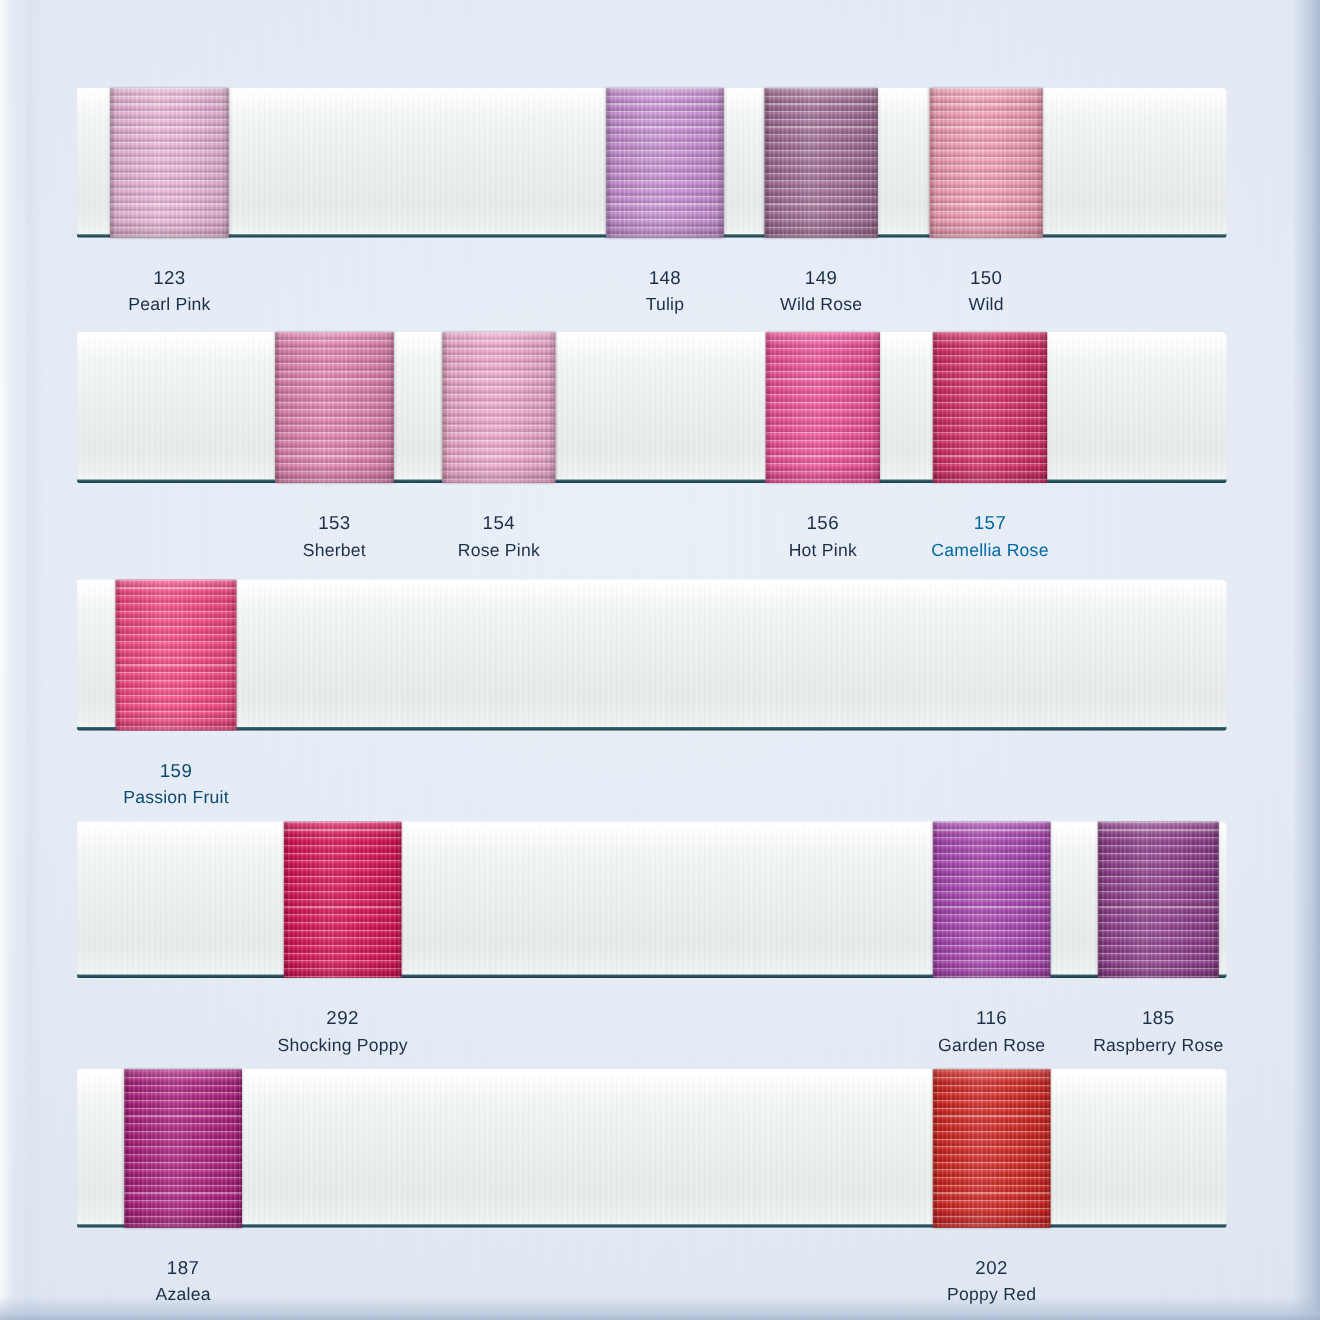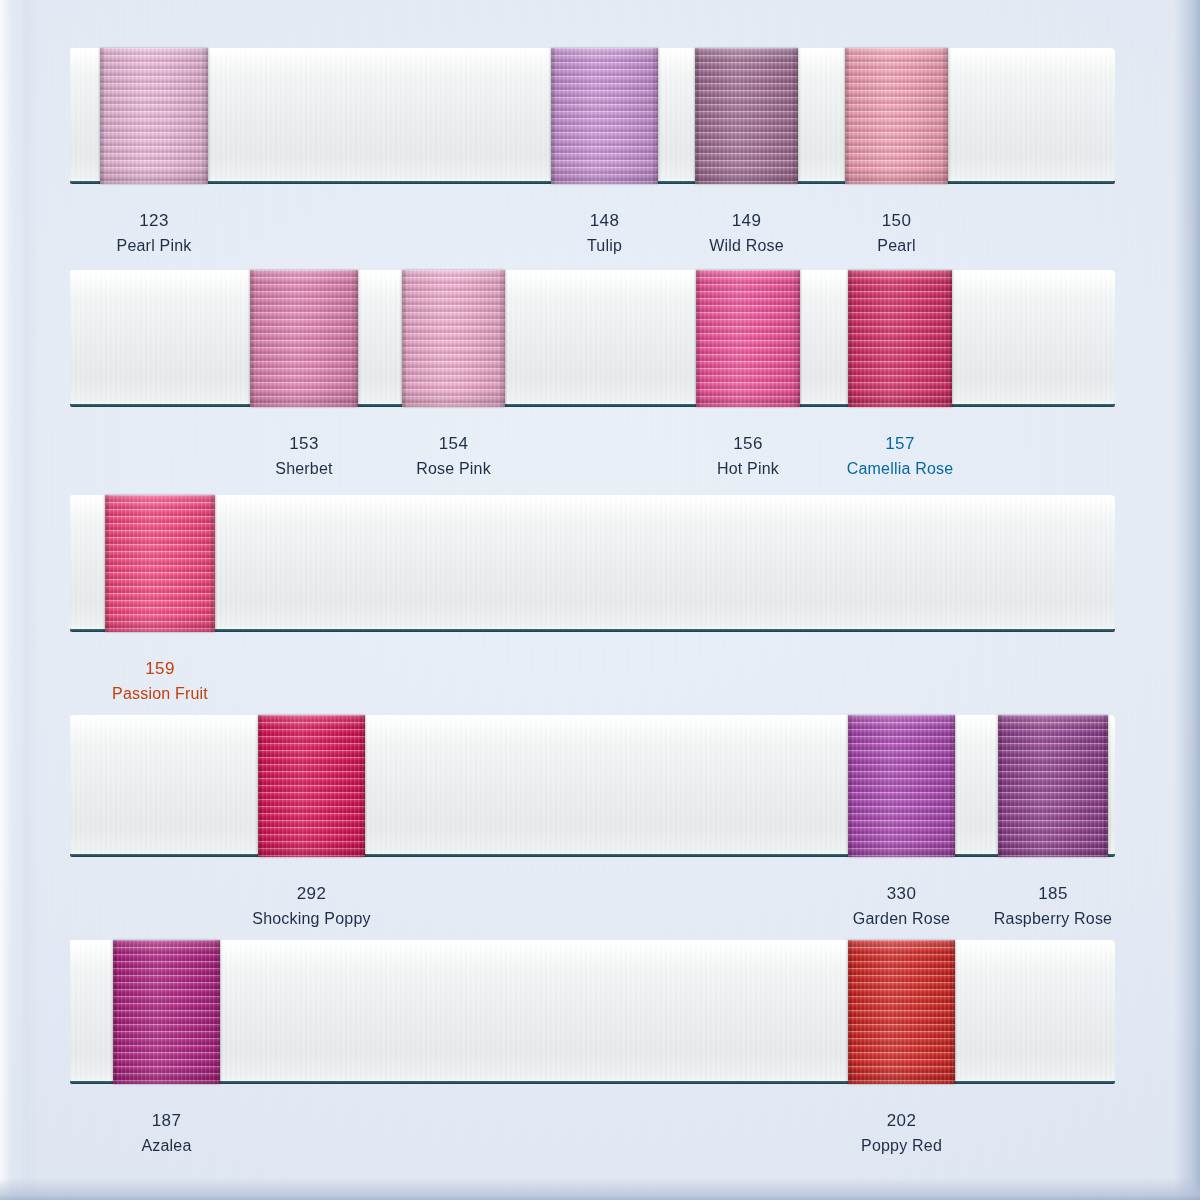--- a/index.html
+++ b/index.html
@@ -58,21 +58,21 @@
     left: 0; right: 0; bottom: 0; height: 22px;
     background: linear-gradient(180deg, rgba(196,208,226,0) 0%, rgba(178,192,214,.7) 75%, rgba(158,174,200,.8) 100%);
   }
   .scan-edge-l {
     position: absolute;
     top: 0; left: 0; bottom: 0; width: 10px;
     background: linear-gradient(90deg, rgba(255,255,255,.5) 0%, rgba(255,255,255,0) 100%);
   }
 
   
-  .row { position: absolute; }
+  .row { position: absolute; margin-top: 32px; }
 
   .band {
     position: absolute;
     left: 0; top: 0;
     border-radius: 3px 5px 5px 3px;
     background:
       linear-gradient(180deg,
         #ffffff 0%,
         #fcfdfd 6%,
         #f2f5f5 22%,
@@ -228,21 +228,21 @@
         <span class="code">149</span>
         <span class="name">Wild Rose</span>
       </div>
       <div class="swatch" title="150 Pink" style="left: 775px; width: 103px; height: 136px; background: rgb(242, 156, 178);">
         <div class="rib"></div>
         <div class="warp"></div>
         <div class="shade"></div>
       </div>
       <div class="label" style="left: 826.5px; top: 164px; color: rgb(29, 47, 72);">
         <span class="code">150</span>
-        <span class="name">Pearl</span>
+        <span class="name">Wild</span>
       </div>
     </div>
     <div class="row" style="left: 70px; top: 270px; width: 1045px; height: 118px;">
       <div class="band" style="width: 1045px; height: 135px;"></div>
       <div class="band-edge" style="left: 0px; top: 134px; width: 1045px; background: linear-gradient(rgb(46, 98, 114) 0%, rgb(23, 65, 79) 55%, rgb(13, 47, 59) 100%);"></div>
       <div class="swatch" title="153 Sherbet" style="left: 180px; width: 108px; height: 137px; background: rgb(224, 127, 174);">
         <div class="rib"></div>
         <div class="warp"></div>
         <div class="shade"></div>
       </div>
@@ -279,21 +279,21 @@
       </div>
     </div>
     <div class="row" style="left: 70px; top: 495px; width: 1045px; height: 135px;">
       <div class="band" style="width: 1045px; height: 135px;"></div>
       <div class="band-edge" style="left: 0px; top: 134px; width: 1045px; background: linear-gradient(rgb(46, 98, 114) 0%, rgb(23, 65, 79) 55%, rgb(13, 47, 59) 100%);"></div>
       <div class="swatch" title="159 Passion Fruit" style="left: 35px; width: 110px; height: 137px; background: rgb(246, 69, 127);">
         <div class="rib"></div>
         <div class="warp"></div>
         <div class="shade"></div>
       </div>
-      <div class="label" style="left: 90px; top: 165px; color: #c2410c;">
+      <div class="label" style="left: 90px; top: 165px; color: #0c4a6e;">
         <span class="code">159</span>
         <span class="name">Passion Fruit</span>
       </div>
     </div>
     <div class="row" style="left: 70px; top: 715px; width: 1045px; height: 140px;">
       <div class="band" style="width: 1045px; height: 140px;"></div>
       <div class="band-edge" style="left: 0px; top: 139px; width: 1045px; background: linear-gradient(rgb(46, 98, 114) 0%, rgb(23, 65, 79) 55%, rgb(13, 47, 59) 100%);"></div>
       <div class="swatch" title="175 Shocking Pink" style="left: 188px; width: 107px; height: 142px; background: rgb(218, 17, 85);">
         <div class="rib"></div>
         <div class="warp"></div>
@@ -302,21 +302,21 @@
       <div class="label" style="left: 241.5px; top: 170px; color: rgb(29, 47, 72);">
         <span class="code">292</span>
         <span class="name">Shocking Poppy</span>
       </div>
       <div class="swatch" title="183 Garden Rose" style="left: 778px; width: 107px; height: 142px; background: rgb(168, 67, 176);">
         <div class="rib"></div>
         <div class="warp"></div>
         <div class="shade"></div>
       </div>
       <div class="label" style="left: 831.5px; top: 170px; color: rgb(29, 47, 72);">
-        <span class="code">330</span>
+        <span class="code">116</span>
         <span class="name">Garden Rose</span>
       </div>
       <div class="swatch" title="185 Raspberry Rose" style="left: 928px; width: 110px; height: 142px; background: rgb(142, 61, 140);">
         <div class="rib"></div>
         <div class="warp"></div>
         <div class="shade"></div>
       </div>
       <div class="label" style="left: 983px; top: 170px; color: rgb(29, 47, 72);">
         <span class="code">185</span>
         <span class="name">Raspberry Rose</span>

